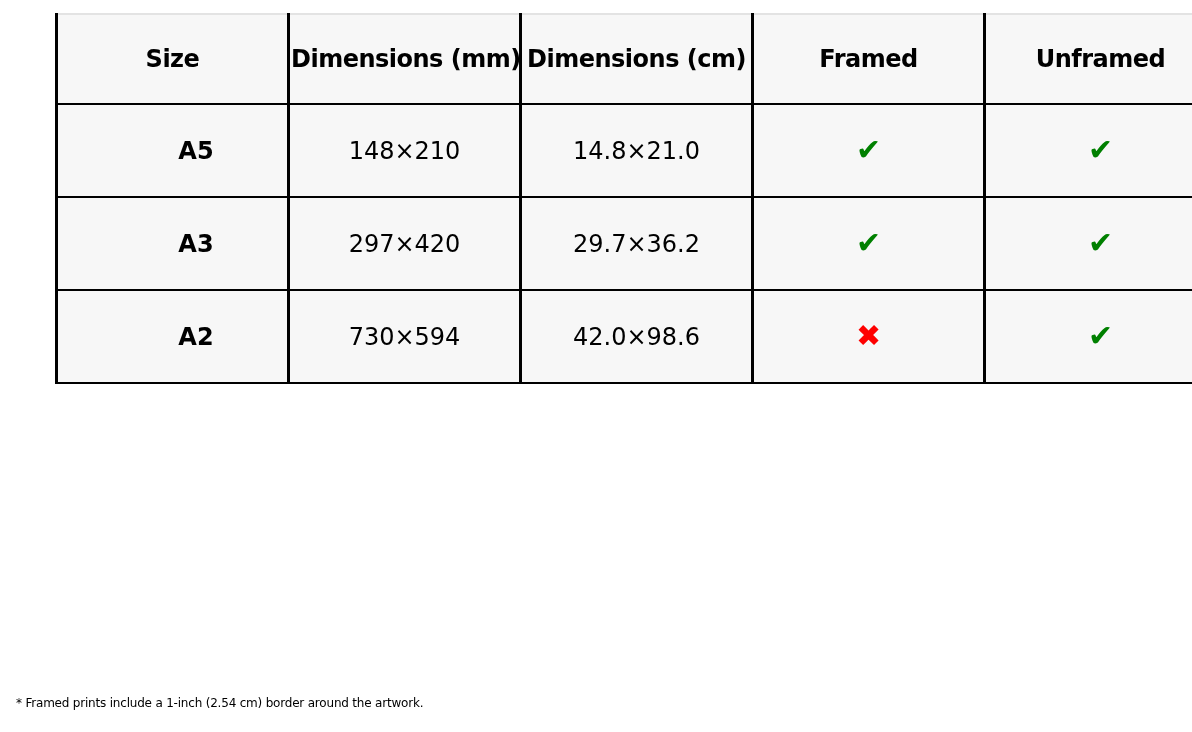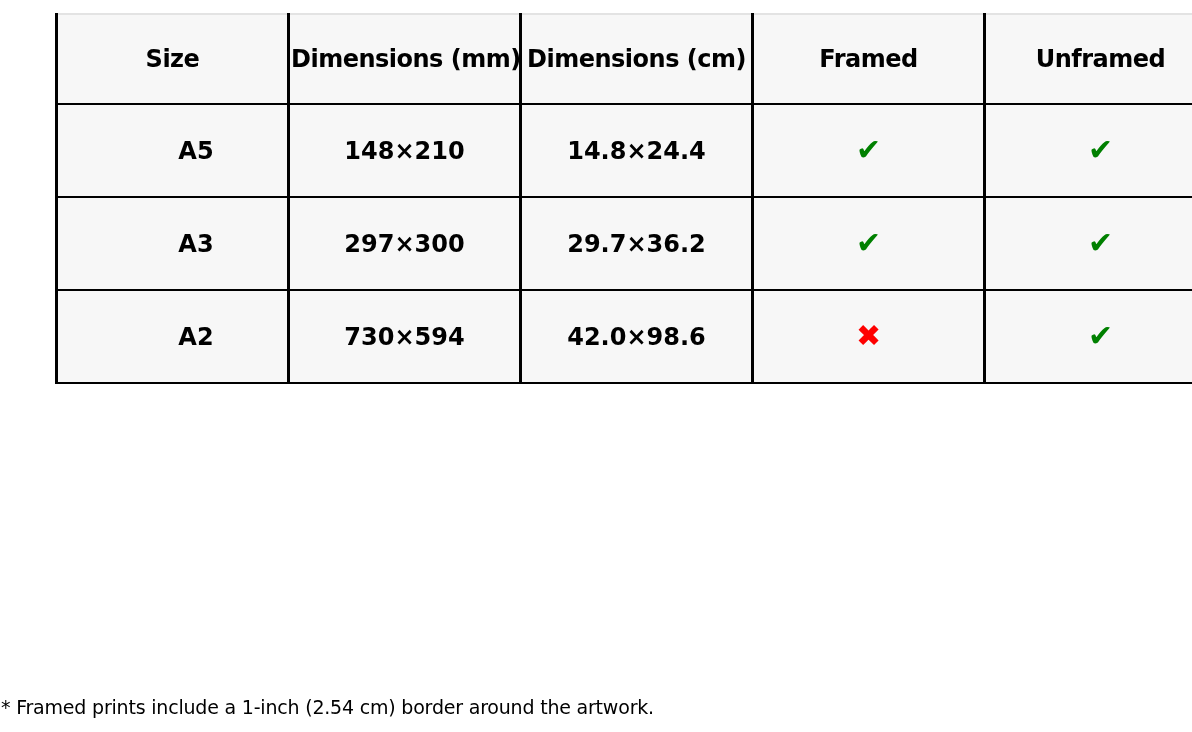--- a/index.html
+++ b/index.html
@@ -40,36 +40,36 @@
   .size-table th {
     height: 86px;
     font-size: 24px;
     font-weight: bold;
     letter-spacing: -0.5px;
     border-top-color: #e3e3e3; 
   }
   .size-table td {
     height: 89px;
     font-size: 24px;
-    font-weight: bold;
+    font-weight: normal;
   }
   .size-table td.size-cell {
     font-weight: bold;
     padding-left: 48px;
   }
   .mark {
     font-size: 30px;
     line-height: 1;
     display: inline-block;
   }
   .footnote {
     position: absolute;
-    left: 1px;
+    left: 16px;
     top: 696px;
-    font-size: 19px;
+    font-size: 12px;
     letter-spacing: -0.2px;
     color: #000000;
   }
 </style>
 </head>
 <body>
 
 <div class="page">
 
   <table class="size-table">
@@ -86,27 +86,27 @@
         <th>Dimensions (mm)</th>
         <th>Dimensions (cm)</th>
         <th>Framed</th>
         <th>Unframed</th>
       </tr>
     </thead>
     <tbody>
       <tr>
         <td class="size-cell">A5</td>
         <td>148×210</td>
-        <td>14.8×24.4</td>
+        <td>14.8×21.0</td>
         <td><span class="mark" style="color: rgb(0, 128, 0);">✔</span></td>
         <td><span class="mark" style="color: rgb(0, 128, 0);">✔</span></td>
       </tr>
       <tr>
         <td class="size-cell">A3</td>
-        <td>297×300</td>
+        <td>297×420</td>
         <td>29.7×36.2</td>
         <td><span class="mark" style="color: rgb(0, 128, 0);">✔</span></td>
         <td><span class="mark" style="color: rgb(0, 128, 0);">✔</span></td>
       </tr>
       <tr>
         <td class="size-cell">A2</td>
         <td>730×594</td>
         <td>42.0×98.6</td>
         <td><span class="mark" style="color: rgb(254, 0, 0);">✖</span></td>
         <td><span class="mark" style="color: rgb(0, 128, 0);">✔</span></td>

